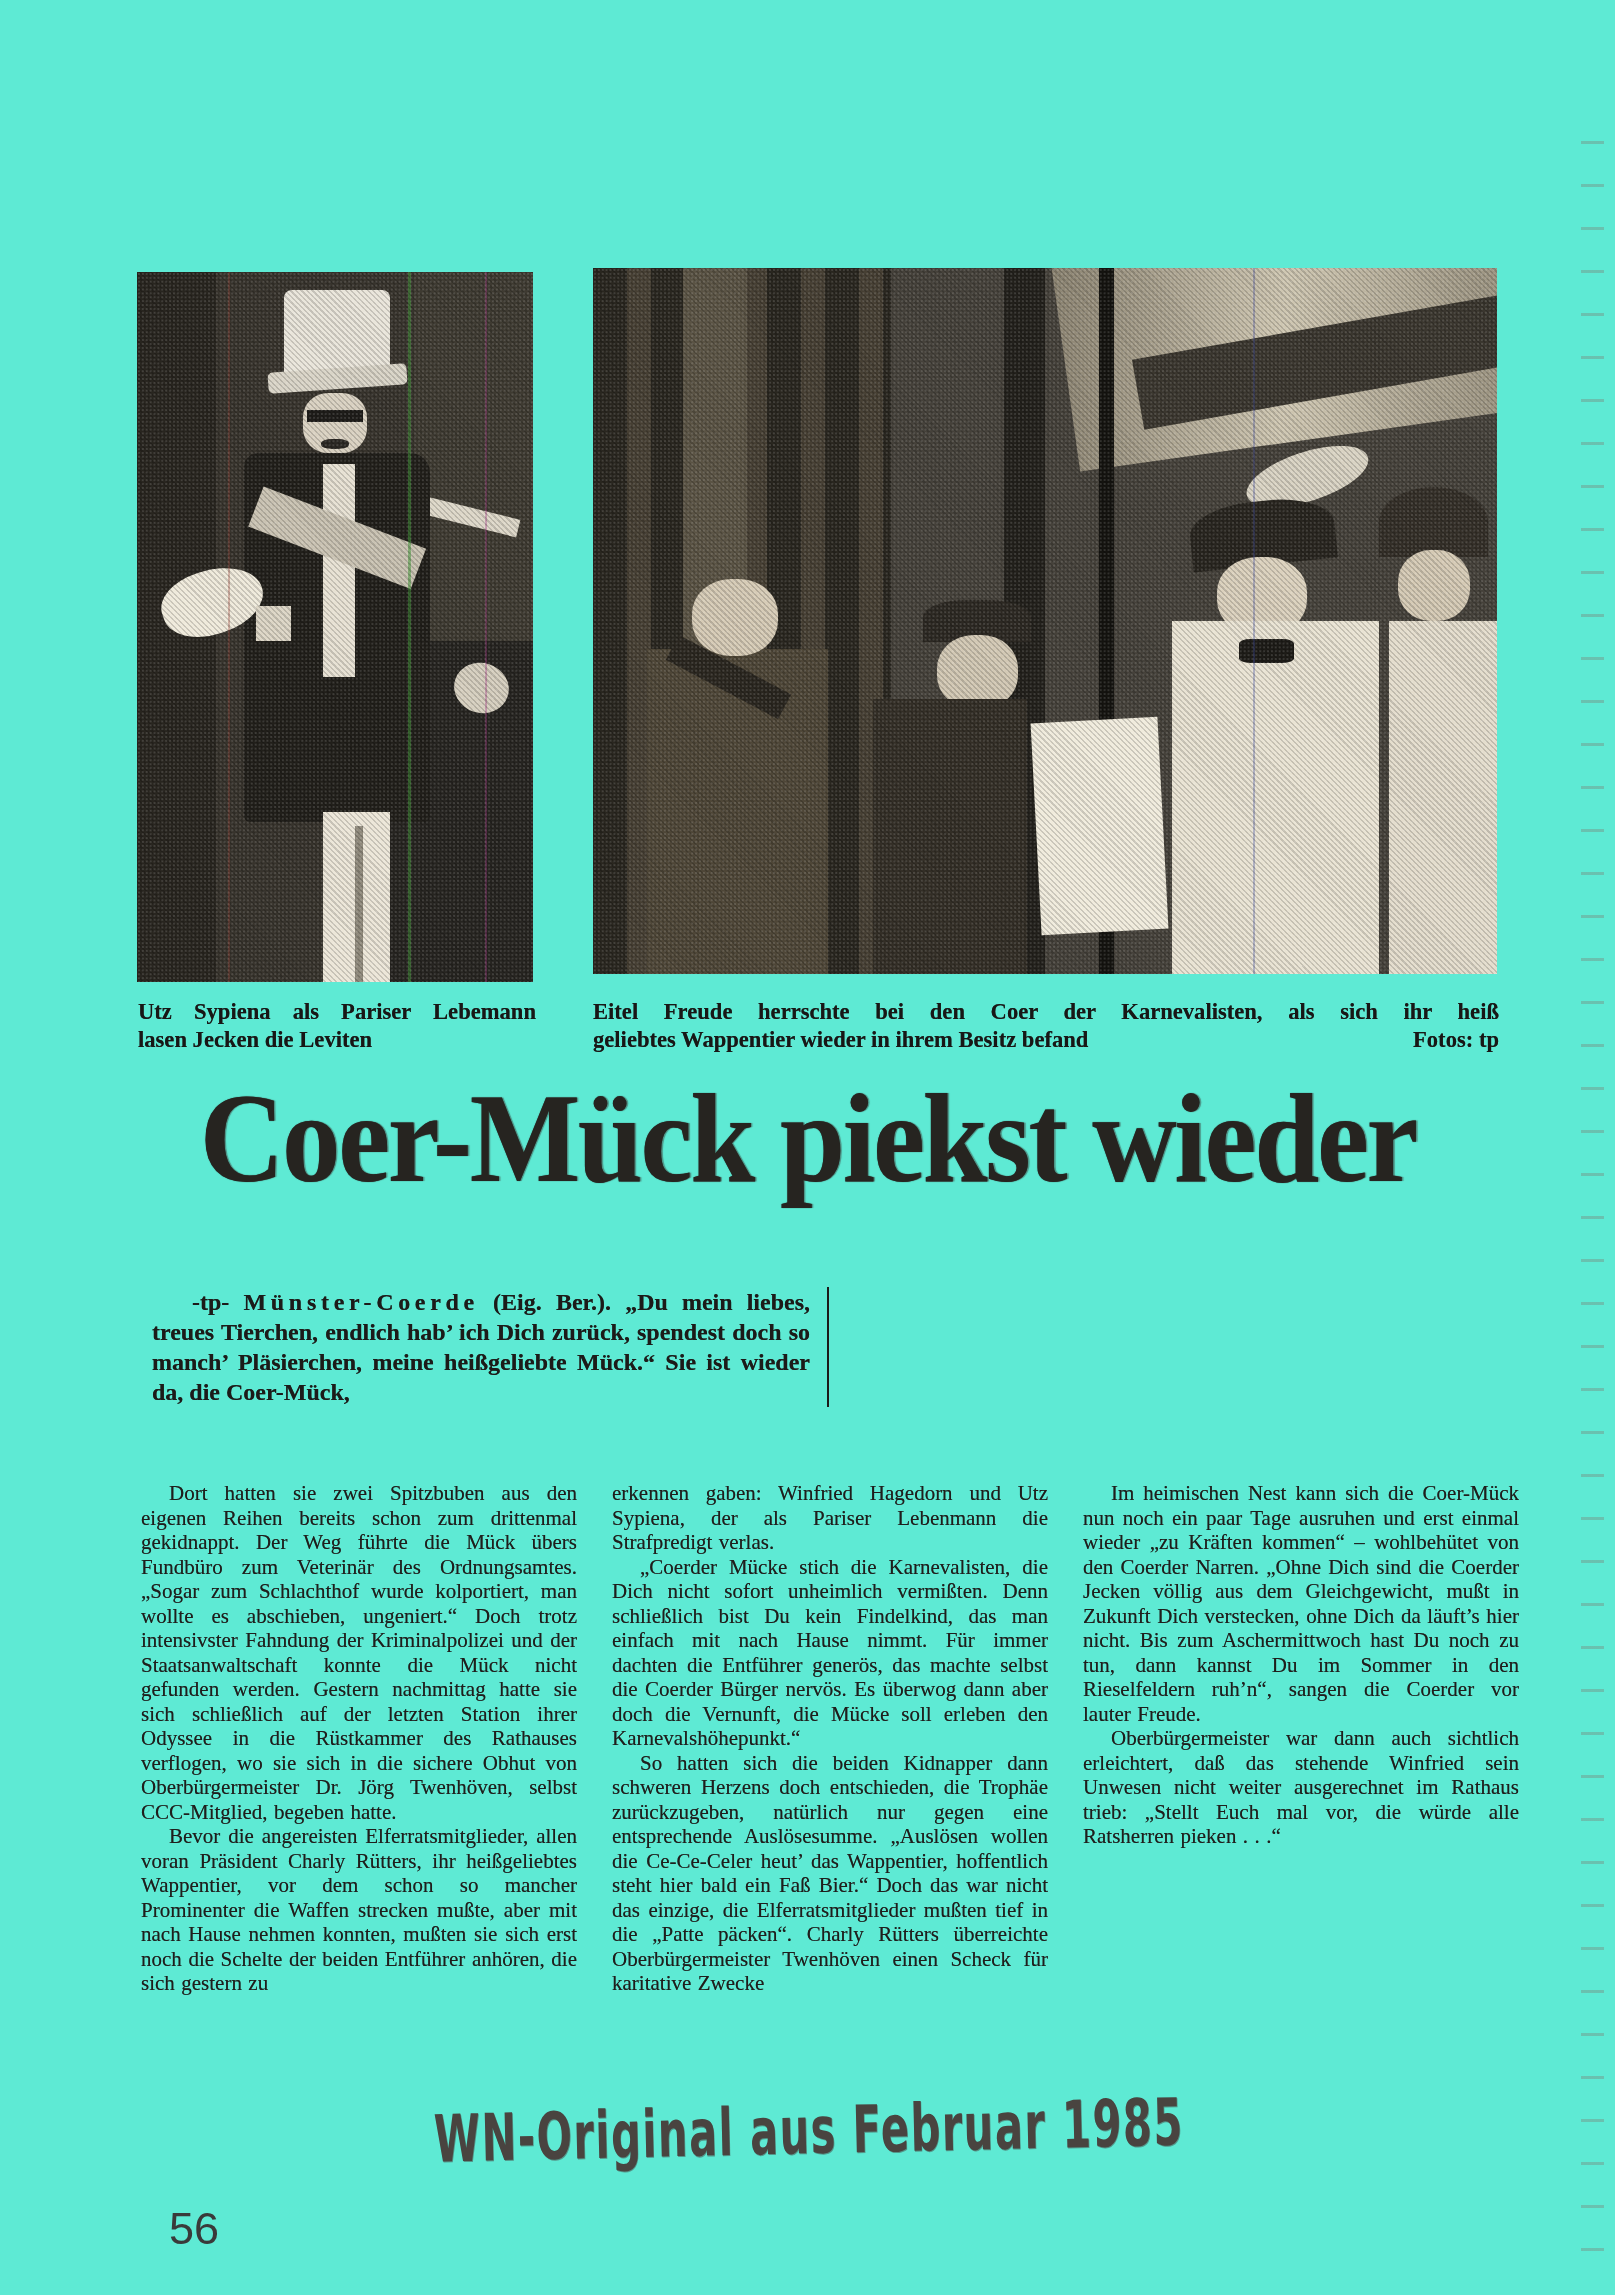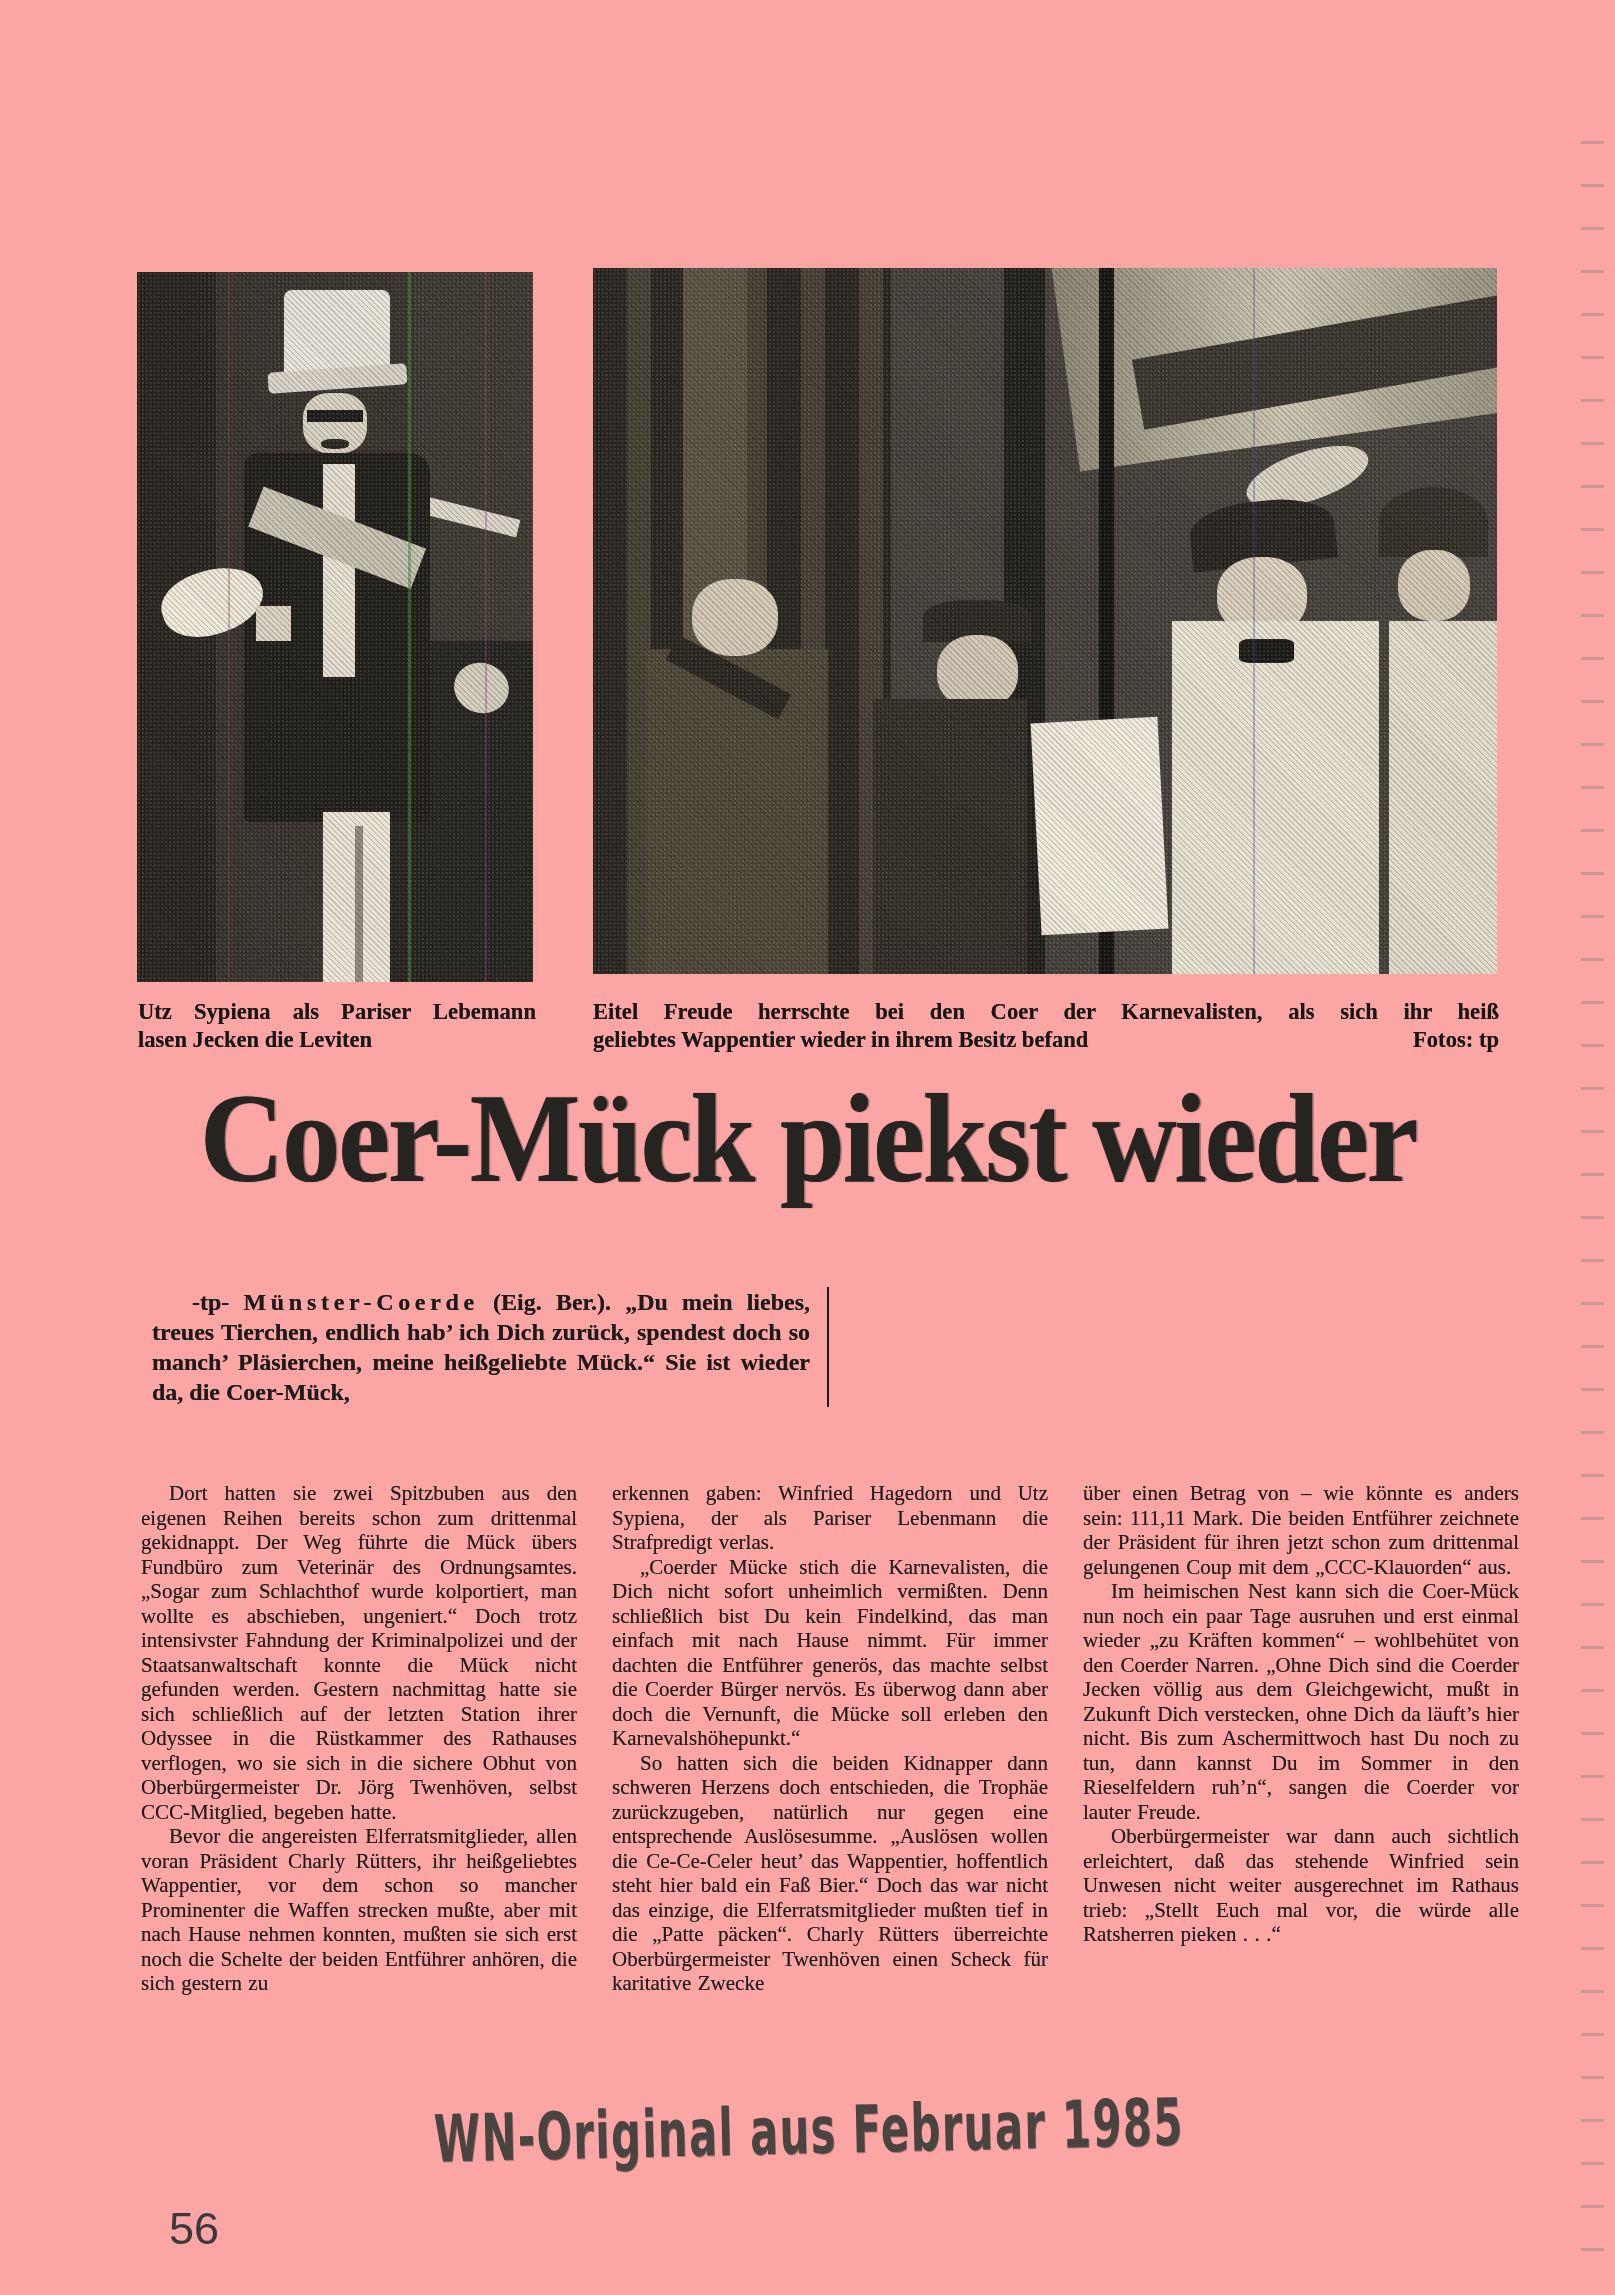--- a/index.html
+++ b/index.html
@@ -1,16 +1,16 @@
 <!DOCTYPE html>
 <html lang="de" style="font-size:12.4px"><head>
 <meta charset="utf-8">
 <style>
   html,body{margin:0;padding:0;background:#e8e7e4;}
-  .page{position:relative;width:1616px;height:2295px;background:#fca5a5;overflow:hidden;
+  .page{position:relative;width:1616px;height:2295px;background:#5eead4;overflow:hidden;
         font-family:"Liberation Serif",serif;color:#1f1e1c;}
 
   
   .photo{position:absolute;overflow:hidden;}
   .photo::before{content:"";position:absolute;inset:0;z-index:6;pointer-events:none;
     background:repeating-linear-gradient(45deg,rgba(0,0,0,.16) 0 1.6px,rgba(0,0,0,0) 1.6px 3.9px);}
   .photo::after{content:"";position:absolute;inset:0;z-index:6;pointer-events:none;
     background-image:radial-gradient(rgba(255,255,255,.13) 0.8px,rgba(0,0,0,0) 1.2px);
     background-size:3.9px 3.9px;}
   .shape{position:absolute;}
@@ -185,21 +185,20 @@
     <div class="body-col">
       <p class="indent">Dort hatten sie zwei Spitzbuben aus den eigenen Reihen bereits schon zum drittenmal gekidnappt. Der Weg führte die Mück übers Fundbüro zum Veterinär des Ordnungsamtes. „Sogar zum Schlachthof wurde kolportiert, man wollte es abschieben, ungeniert.“ Doch trotz intensivster Fahndung der Kriminalpolizei und der Staatsanwaltschaft konnte die Mück nicht gefunden werden. Gestern nachmittag hatte sie sich schließlich auf der letzten Station ihrer Odyssee in die Rüstkammer des Rathauses verflogen, wo sie sich in die sichere Obhut von Oberbürgermeister Dr. Jörg Twenhöven, selbst CCC-Mitglied, begeben hatte.</p>
       <p class="indent">Bevor die angereisten Elferratsmitglieder, allen voran Präsident Charly Rütters, ihr heißgeliebtes Wappentier, vor dem schon so mancher Prominenter die Waffen strecken mußte, aber mit nach Hause nehmen konnten, mußten sie sich erst noch die Schelte der beiden Entführer anhören, die sich gestern zu</p>
     </div>
     <div class="body-col">
       <p>erkennen gaben: Winfried Hagedorn und Utz Sypiena, der als Pariser Lebenmann die Strafpredigt verlas.</p>
       <p class="indent">„Coerder Mücke stich die Karnevalisten, die Dich nicht sofort unheimlich vermißten. Denn schließlich bist Du kein Findelkind, das man einfach mit nach Hause nimmt. Für immer dachten die Entführer generös, das machte selbst die Coerder Bürger nervös. Es überwog dann aber doch die Vernunft, die Mücke soll erleben den Karnevalshöhepunkt.“</p>
       <p class="indent">So hatten sich die beiden Kidnapper dann schweren Herzens doch entschieden, die Trophäe zurückzugeben, natürlich nur gegen eine entsprechende Auslösesumme. „Auslösen wollen die Ce-Ce-Celer heut’ das Wappentier, hoffentlich steht hier bald ein Faß Bier.“ Doch das war nicht das einzige, die Elferratsmitglieder mußten tief in die „Patte päcken“. Charly Rütters überreichte Oberbürgermeister Twenhöven einen Scheck für karitative Zwecke</p>
     </div>
     <div class="body-col">
-      <p>über einen Betrag von – wie könnte es anders sein: 111,11 Mark. Die beiden Entführer zeichnete der Präsident für ihren jetzt schon zum drittenmal gelungenen Coup mit dem „CCC-Klauorden“ aus.</p>
       <p class="indent">Im heimischen Nest kann sich die Coer-Mück nun noch ein paar Tage ausruhen und erst einmal wieder „zu Kräften kommen“ – wohlbehütet von den Coerder Narren. „Ohne Dich sind die Coerder Jecken völlig aus dem Gleichgewicht, mußt in Zukunft Dich verstecken, ohne Dich da läuft’s hier nicht. Bis zum Aschermittwoch hast Du noch zu tun, dann kannst Du im Sommer in den Rieselfeldern ruh’n“, sangen die Coerder vor lauter Freude.</p>
       <p class="indent">Oberbürgermeister war dann auch sichtlich erleichtert, daß das stehende Winfried sein Unwesen nicht weiter ausgerechnet im Rathaus trieb: „Stellt Euch mal vor, die würde alle Ratsherren pieken . . .“</p>
     </div>
   </div>
 
   <div class="banner">WN-Original aus Februar 1985</div>
   <div class="page-number">56</div>
   <div class="binder-marks"></div>
 
 </div>

